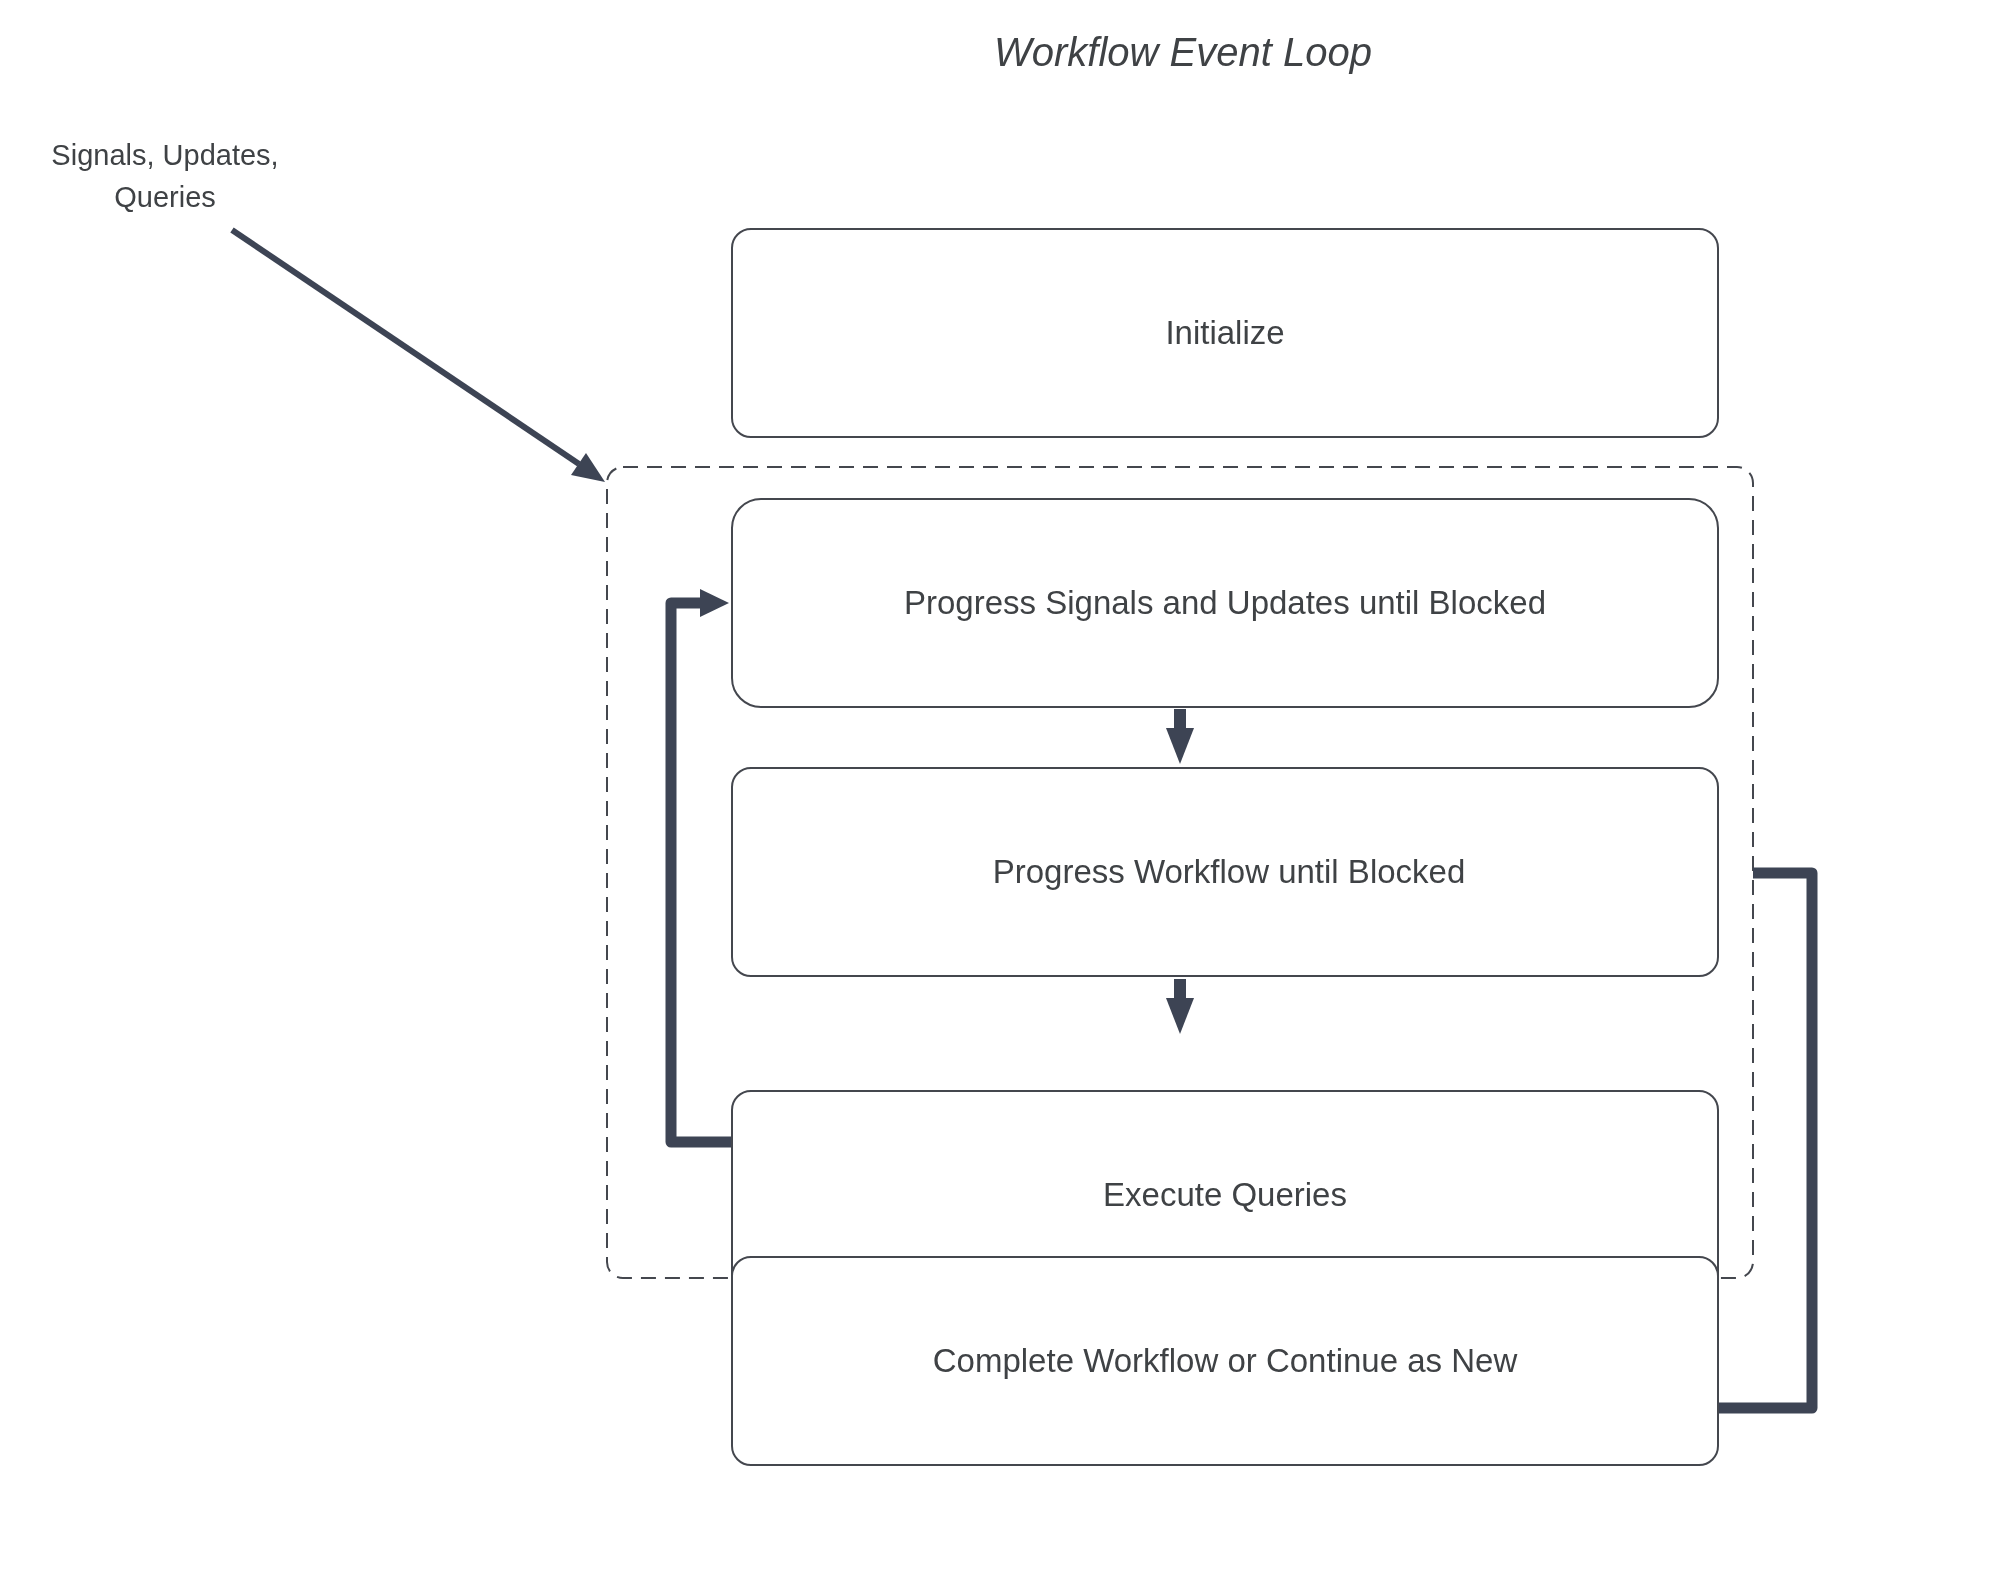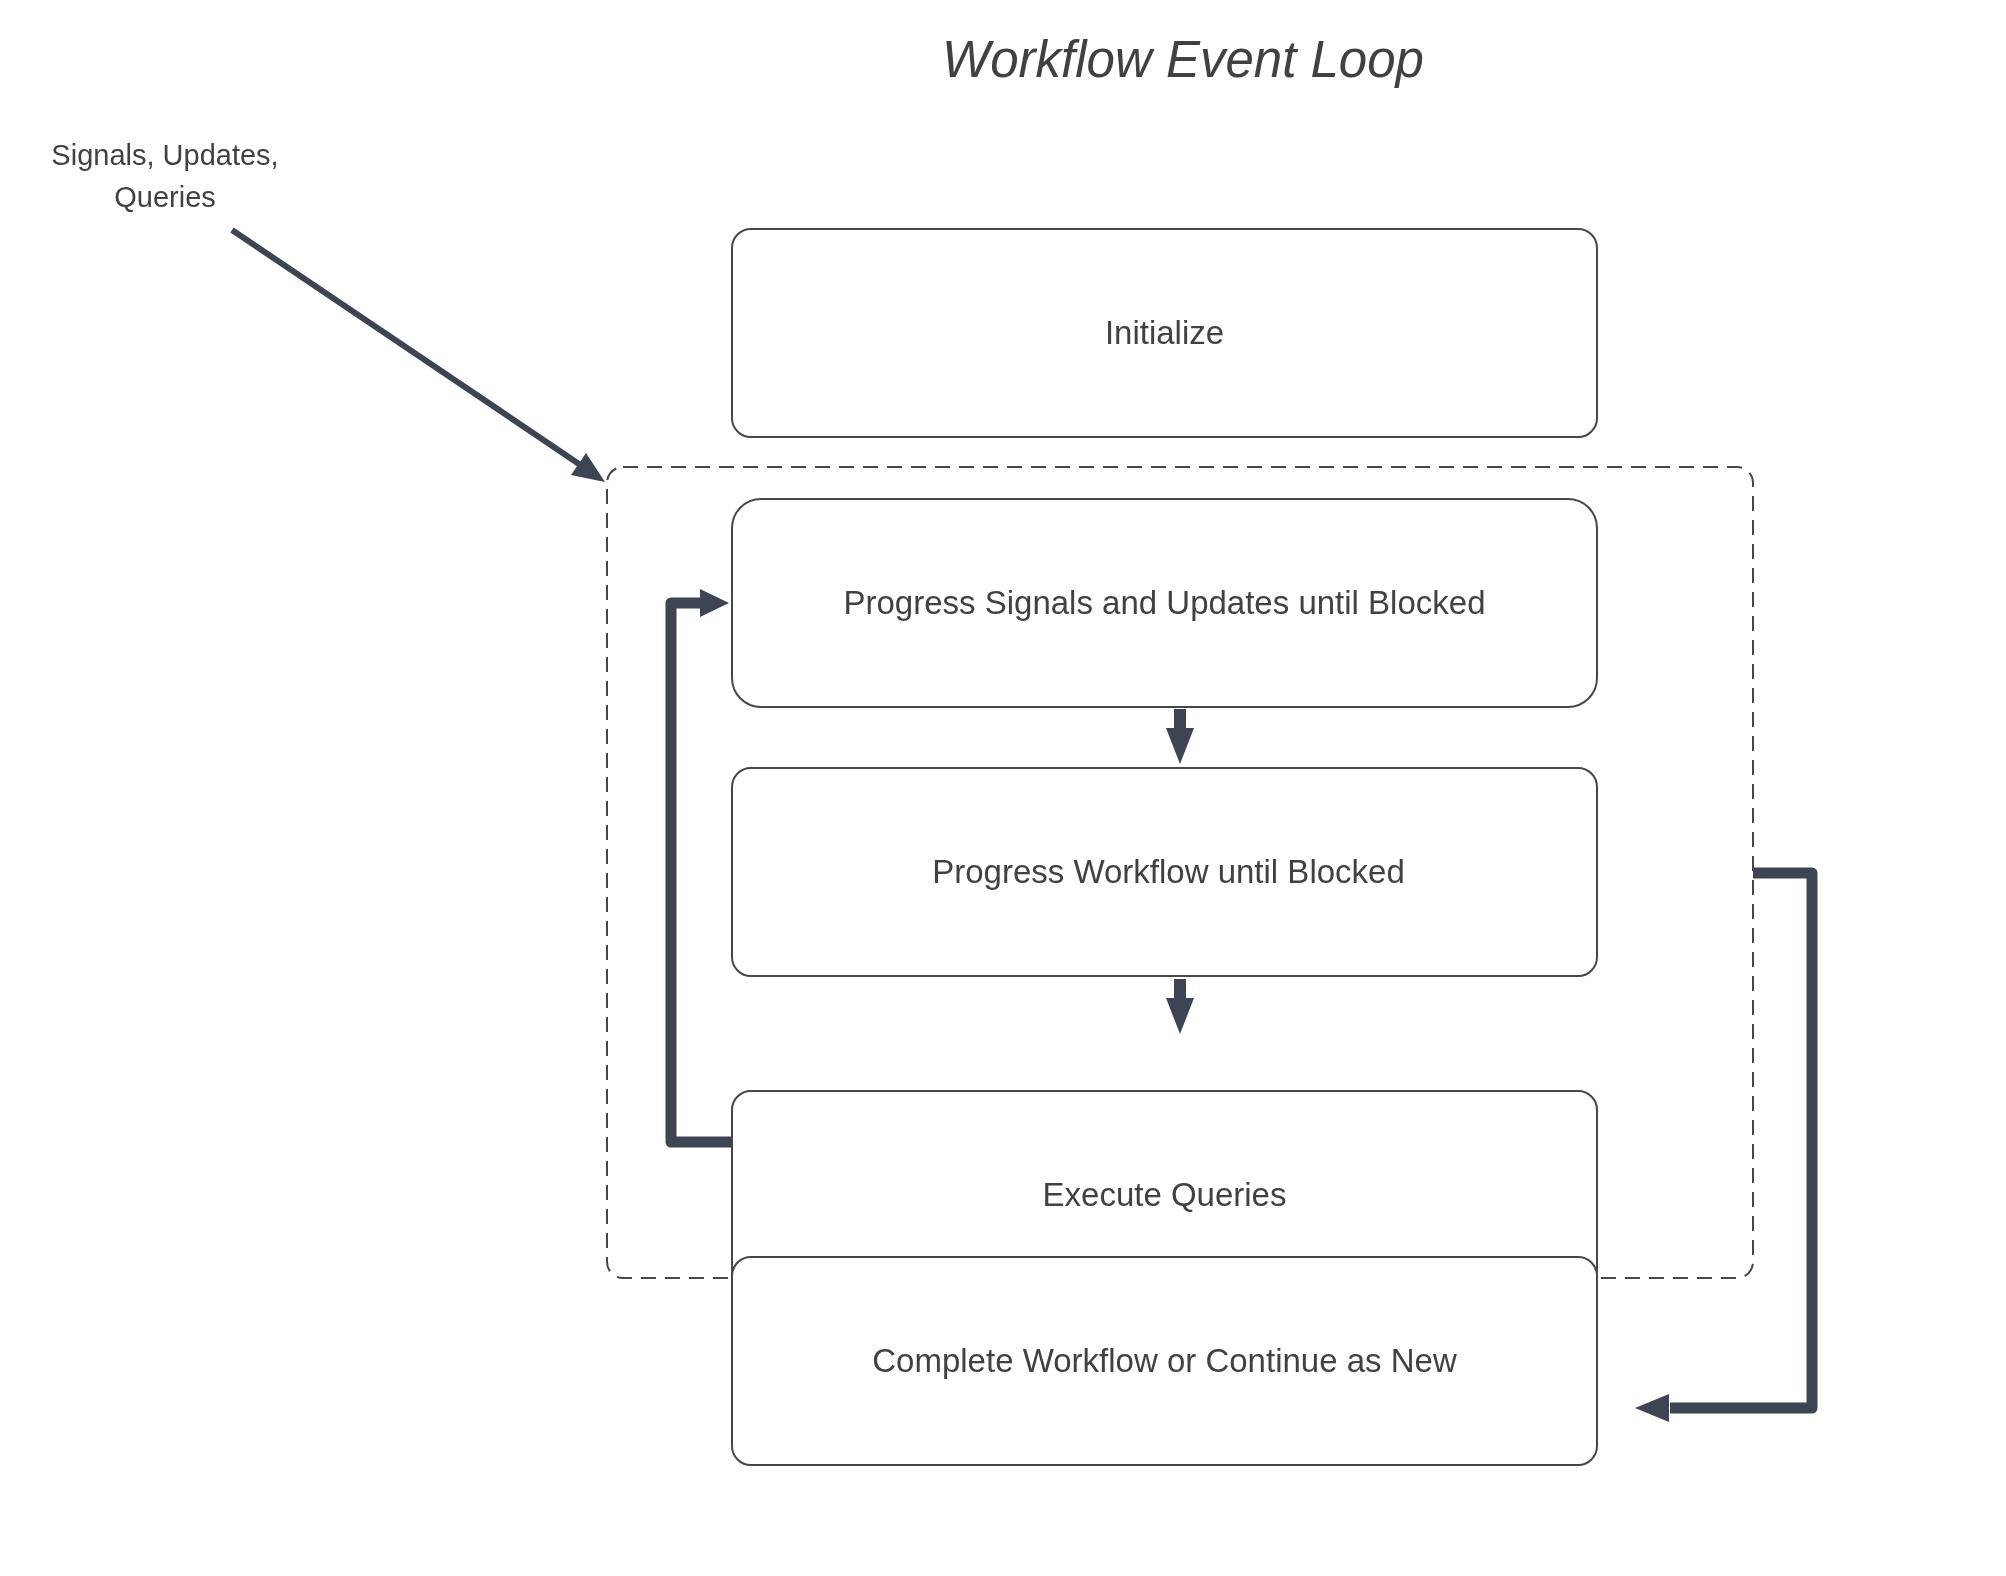--- a/index.html
+++ b/index.html
@@ -17,21 +17,21 @@
       background: var(--background);
       font-family: "Liberation Sans", sans-serif;
       overflow: hidden;
     }
     .title {
       position: absolute;
       left: 703px;
       top: 30px;
       width: 960px;
       text-align: center;
-      font-size: 51px;
+      font-size: 40px;
       font-style: italic;
       color: var(--text);
     }
     .annotation {
       position: absolute;
       left: 10px;
       top: 134px;
       width: 310px;
       text-align: center;
       font-size: 29px;
@@ -50,21 +50,21 @@
     .fill   { fill: var(--line); stroke: none; }
     .dashed {
       stroke: var(--border);
       fill: none;
       stroke-width: 2;
       stroke-dasharray: 15 9;
     }
     .node {
       position: absolute;
       left: 731px;
-      width: 867px;
+      width: 988px;
       height: 210px;
       border: 2px solid var(--border);
       border-radius: 20px;
       background: var(--background);
       display: flex;
       align-items: center;
       justify-content: center;
       text-align: center;
       font-size: 33px;
       color: var(--text);

